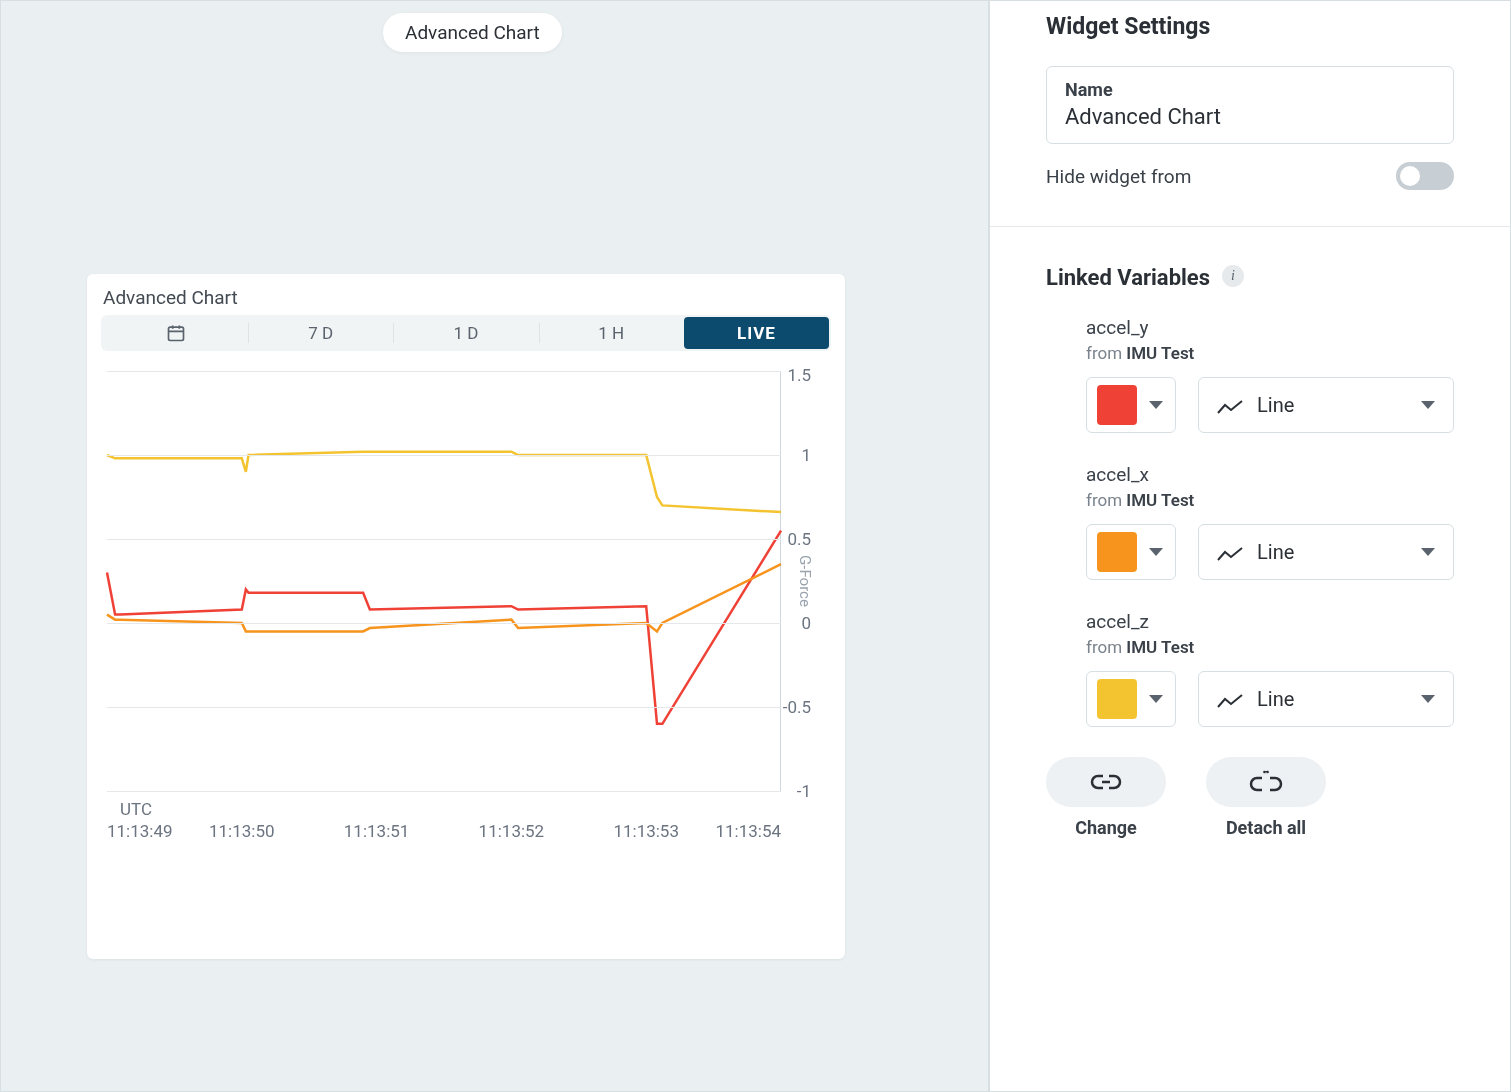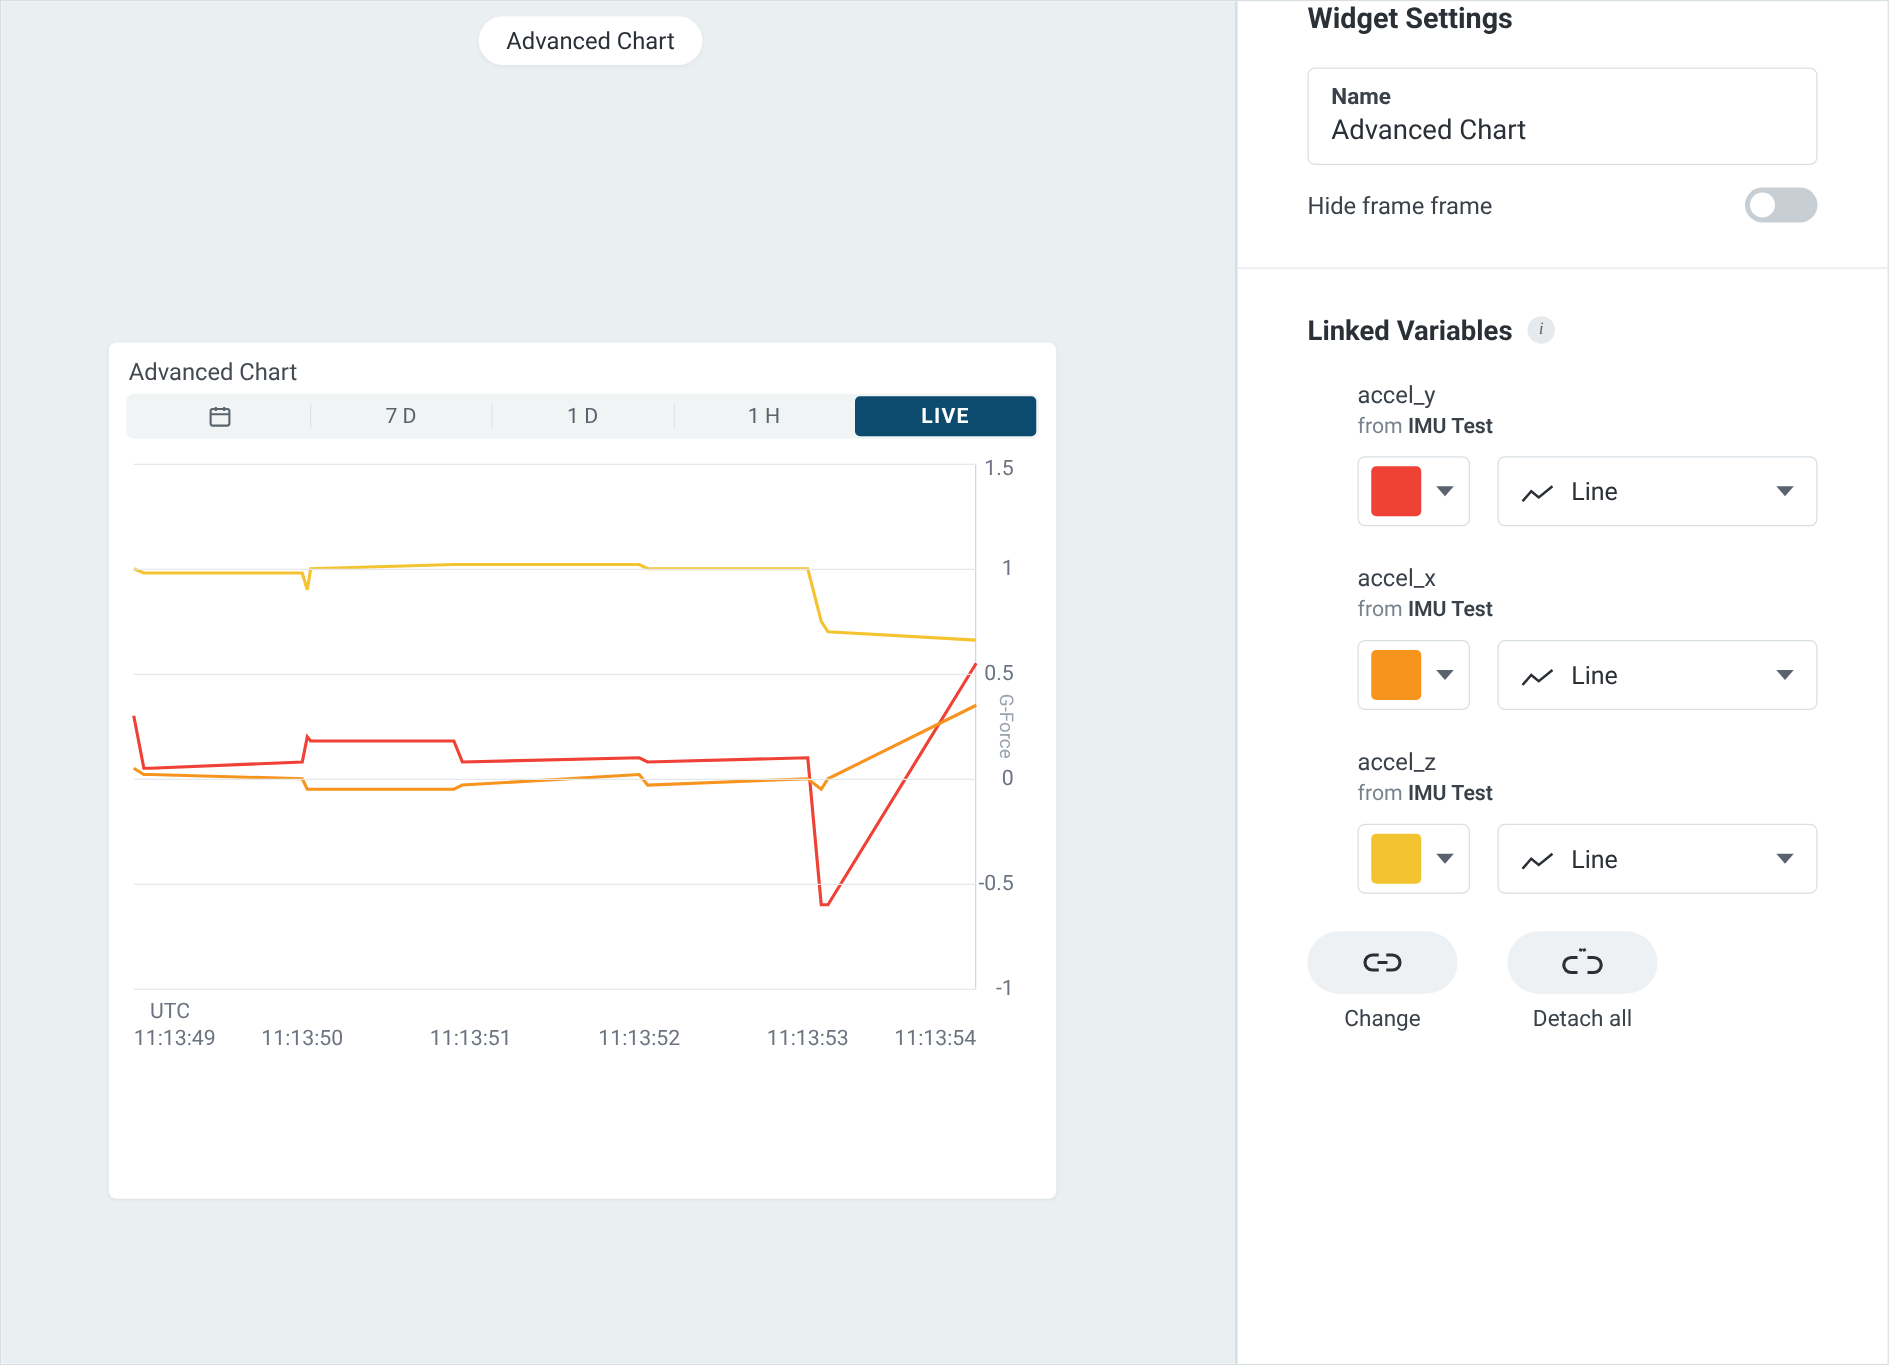--- a/index.html
+++ b/index.html
@@ -153,21 +153,21 @@
   }
   .panel-section {
     padding: 0 56px 36px 56px;
     border-bottom: 1px solid #e4e8eb;
   }
   .panel-heading {
     font-size: 23px;
     font-weight: 700;
     color: #2b3036;
     margin-bottom: 26px;
-    padding-top: 0;
+    padding-top: 12px;
   }
   .field-box {
     border: 1px solid #d7dfe3;
     border-radius: 6px;
     padding: 12px 18px 14px 18px;
     margin-bottom: 18px;
   }
   .field-label {
     font-size: 18px;
     font-weight: 700;
@@ -293,20 +293,21 @@
     width: 26px;
     height: 18px;
     stroke: #2b3036;
     stroke-width: 2;
     fill: none;
   }
   .action-row {
     display: flex;
     gap: 40px;
     margin-top: 12px;
+    font-weight: bold;
   }
   .action-btn {
     display: flex;
     flex-direction: column;
     align-items: center;
     gap: 10px;
     cursor: pointer;
   }
   .action-circle {
     width: 120px;
@@ -378,21 +379,21 @@
   </div>
 
   <div class="settings-panel">
     <div class="panel-section">
       <div class="panel-heading">Widget Settings</div>
       <div class="field-box">
         <div class="field-label">Name</div>
         <input class="field-value" value="Advanced Chart" style="">
       </div>
       <div class="toggle-row">
-        <span>Hide frame frame</span>
+        <span>Hide widget from</span>
         <div class="toggle"></div>
       </div>
     </div>
 
     <div class="panel-section" style="border-bottom:none;">
       <div class="section2-heading">
         <span>Linked Variables</span>
         <span class="info-badge">i</span>
       </div>
       <div id="variables-container">

